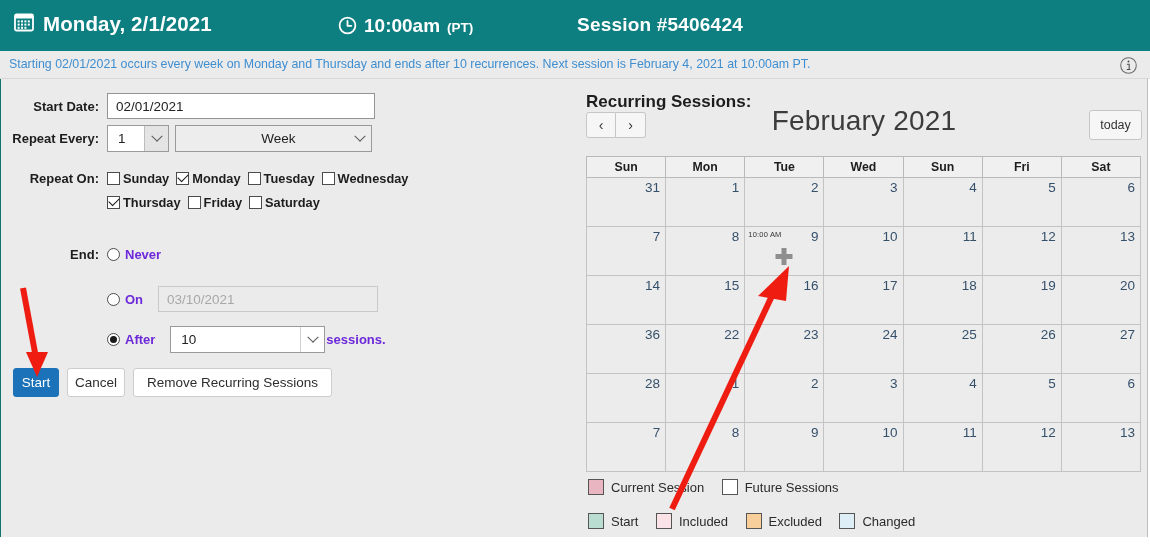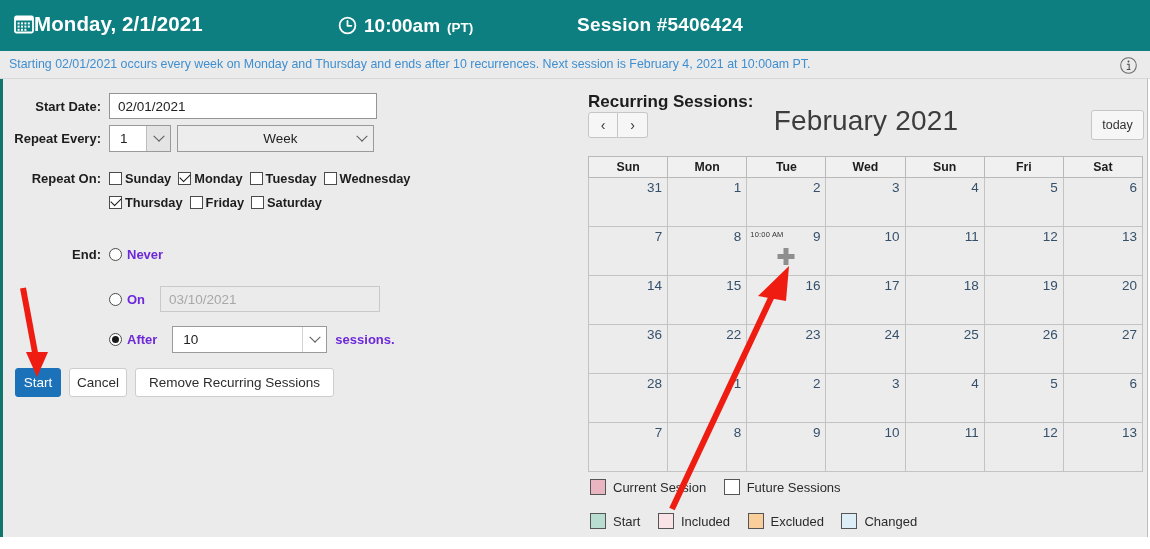--- a/index.html
+++ b/index.html
@@ -24,21 +24,21 @@
     position: absolute;
     left: 0; top: 0;
     width: 1150px; height: 51px;
     background: #0d7f80;
     color: #ffffff;
     box-sizing: border-box;
   }
   .tb-date {
     position: absolute;
     left: 14px; top: 12px;
-    display: flex; align-items: center; 
+    display: flex; gap: 9px;
     font-size: 20.5px; font-weight: bold;
     letter-spacing: .1px;
   }
   .tb-time {
     position: absolute;
     left: 338px; top: 13px;
     display: flex; align-items: baseline; gap: 7px;
     font-size: 19px; font-weight: bold;
   }
   .tb-time .pt { font-size: 13.5px; font-weight: bold; }
@@ -73,21 +73,21 @@
     right: 12px; top: 5px;
     line-height: 0;
   }
 
   
   .panel {
     position: absolute;
     left: 0; top: 79px;
     width: 1148px; height: 458px;
     background: #ebebeb;
-    border-left: 3px solid #0f766e;
+    border-left: 1px solid #0f766e;
     border-right: 1px solid #bdbdbd;
     box-sizing: border-box;
   }
 
   
   .form { position: absolute; left: 0; top: 0; width: 575px; height: 100%; }
 
   .frow { position: absolute; display: flex; align-items: center; }
   .flabel {
     font-size: 13px; font-weight: bold; color: #1d1d1d;
@@ -355,21 +355,21 @@
         <span class="rb">
             <i class="dot"></i>
           </span>
         <span class="rblab">After</span>
         <div class="sel" style="width:155px; margin-left:15px;">
           <span>10</span>
           <span class="arw" style="background:#ffffff;border-left:1px solid #d2d2d2;">
               <i class="chev"></i>
             </span>
         </div>
-        <span class="rblab" style="margin-left:8px;">sessions.</span>
+        <span class="rblab" style="margin-left:1px;">sessions.</span>
       </div>
 
       <div class="frow" style="left:12px; top:289px; gap:8px;">
         <div class="btn primary" style="width:46px;">Start</div>
         <div class="btn" style="width:58px;">Cancel</div>
         <div class="btn">Remove Recurring Sessions</div>
       </div>
     </div>
 
     <div class="calwrap">

